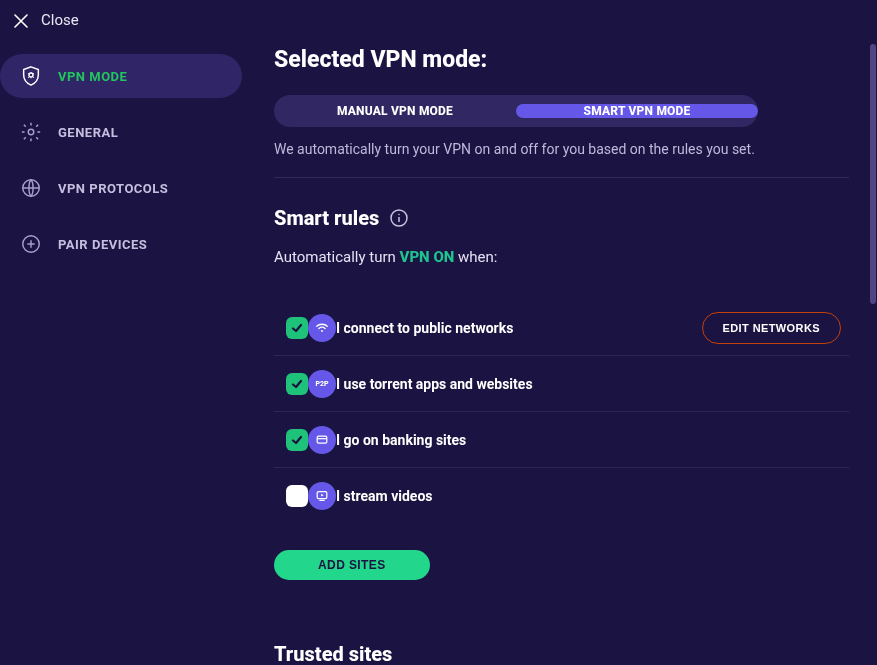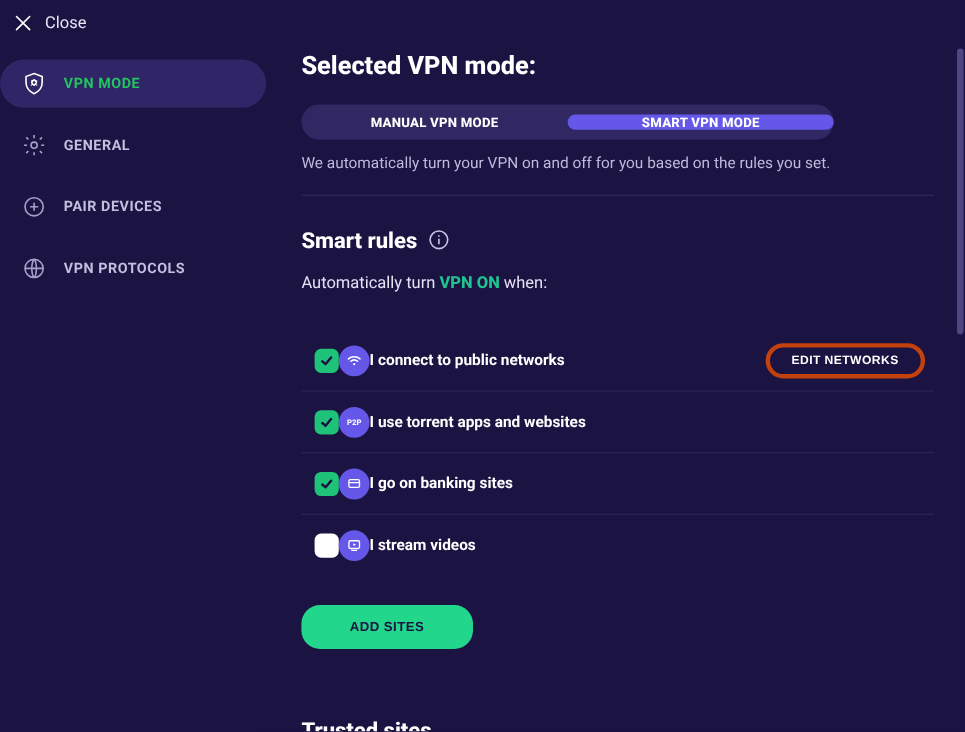--- a/index.html
+++ b/index.html
@@ -56,27 +56,27 @@
 }
 .chk.on { background:#1fc279; }
 .chk.on svg { display:block; }
 .chk svg { display:none; }
 .rule-icon {
   width:28px; height:28px; border-radius:50%; background:#6558e8;
   display:flex; align-items:center; justify-content:center; font-size:9px;
 }
 .rule-label { font-size:14px; font-weight:700; color:#fff; flex:1; }
 .edit-btn {
-  height:32px; padding:0 20px; border:4px solid #c2410c; border-radius:16px;
+  height:32px; padding:0 20px; border:1px solid #c2410c; border-radius:16px;
   font-size:11px; font-weight:800; letter-spacing:0.4px; color:#fff;
   display:flex; align-items:center; cursor:pointer; background:transparent;
   margin-right:8px;
 }
 .add-btn {
-  margin-top:26px; height:40px; padding:0 44px; border:none;
+  margin-top:26px; height:30px; padding:0 44px; border:none;
   background:#22d68b; color:#1b1341; font-size:12px; font-weight:800;
   letter-spacing:0.4px; border-radius:17px; cursor:pointer;
 }
 .trusted-title { font-size:20px; font-weight:800; margin-top:62px; }
 .p2p-text { font-size:7px; font-weight:800; color:#fff; }
 </style>
 </head>
 <body>
 
 <div class="header">
@@ -109,34 +109,34 @@
           <path d="M12 2v3M12 19v3M4.2 4.2l2.1 2.1M17.7 17.7l2.1 2.1M2 12h3M19 12h3M4.2 19.8l2.1-2.1M17.7 6.3l2.1-2.1"></path>
         </svg>
       </span>
       <span>GENERAL</span>
     </div>
 
     <div class="nav-item">
       <span class="nav-icon">
         <svg viewBox="0 0 24 24" width="22" height="22" fill="none" stroke="#a79fca" stroke-width="1.6">
           <circle cx="12" cy="12" r="9"></circle>
-            <path d="M12 8v8M8 12h8"></path>
-        </svg>
-      </span>
-      <span>PAIR DEVICES</span>
+          <path d="M3 12h18M12 3c3 3 3 15 0 18M12 3c-3 3-3 15 0 18"></path>
+        </svg>
+      </span>
+      <span>VPN PROTOCOLS</span>
     </div>
 
     <div class="nav-item">
       <span class="nav-icon">
         <svg viewBox="0 0 24 24" width="22" height="22" fill="none" stroke="#a79fca" stroke-width="1.6">
           <circle cx="12" cy="12" r="9"></circle>
-          <path d="M3 12h18M12 3c3 3 3 15 0 18M12 3c-3 3-3 15 0 18"></path>
-        </svg>
-      </span>
-      <span>VPN PROTOCOLS</span>
+            <path d="M12 8v8M8 12h8"></path>
+        </svg>
+      </span>
+      <span>PAIR DEVICES</span>
     </div>
   </nav>
 
   <div class="main-wrap">
     <div class="main">
 
       <h1 class="section-title">Selected VPN mode:</h1>
 
       <div class="toggle-group">
         <div class="toggle-opt">MANUAL VPN MODE</div>

